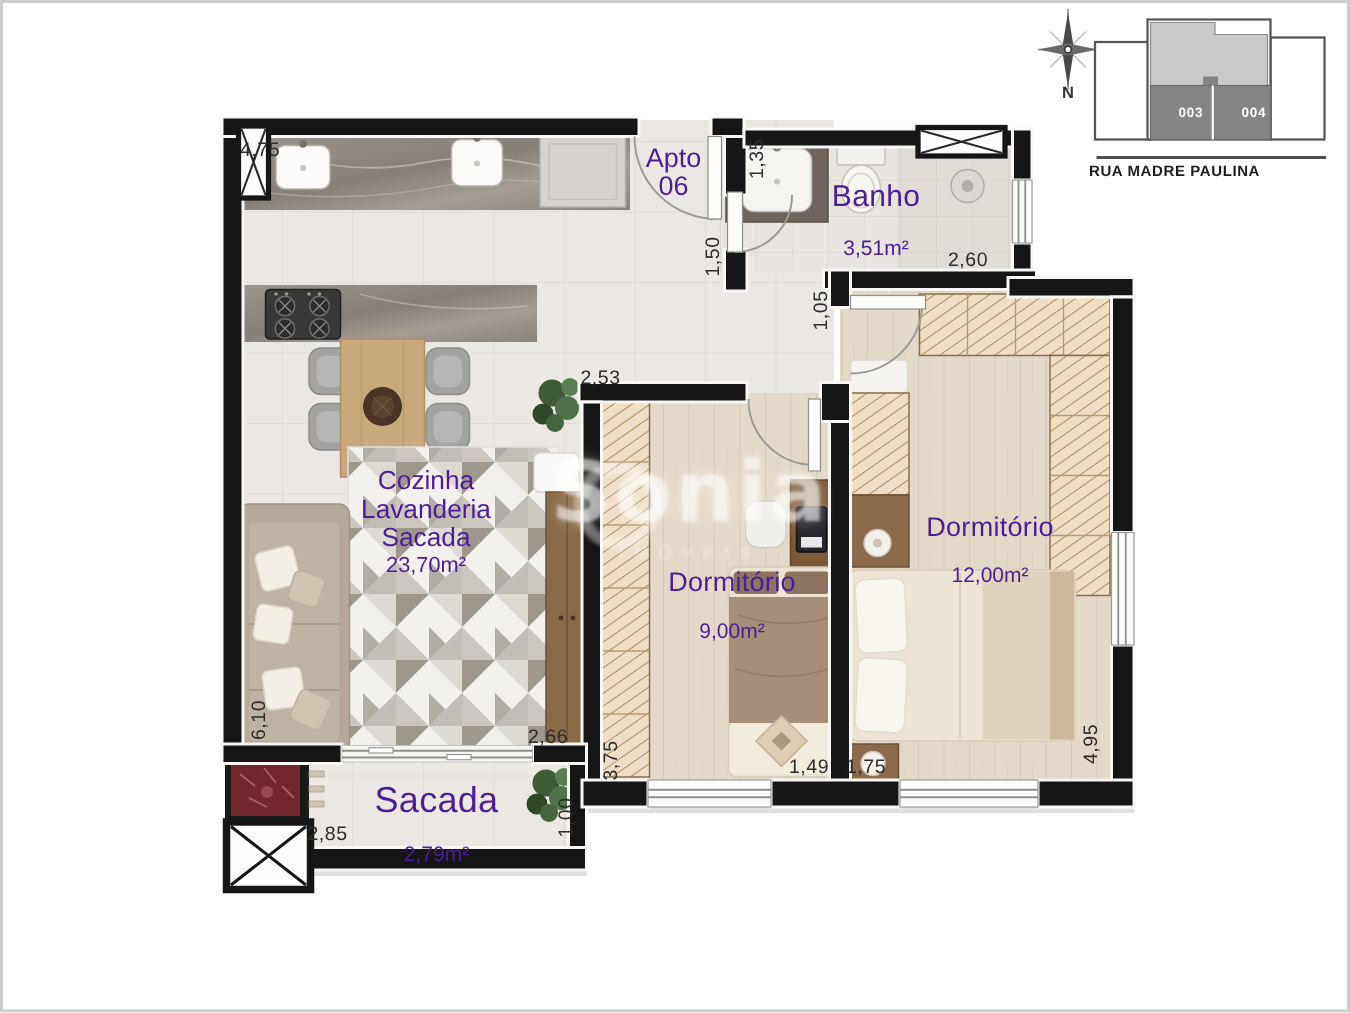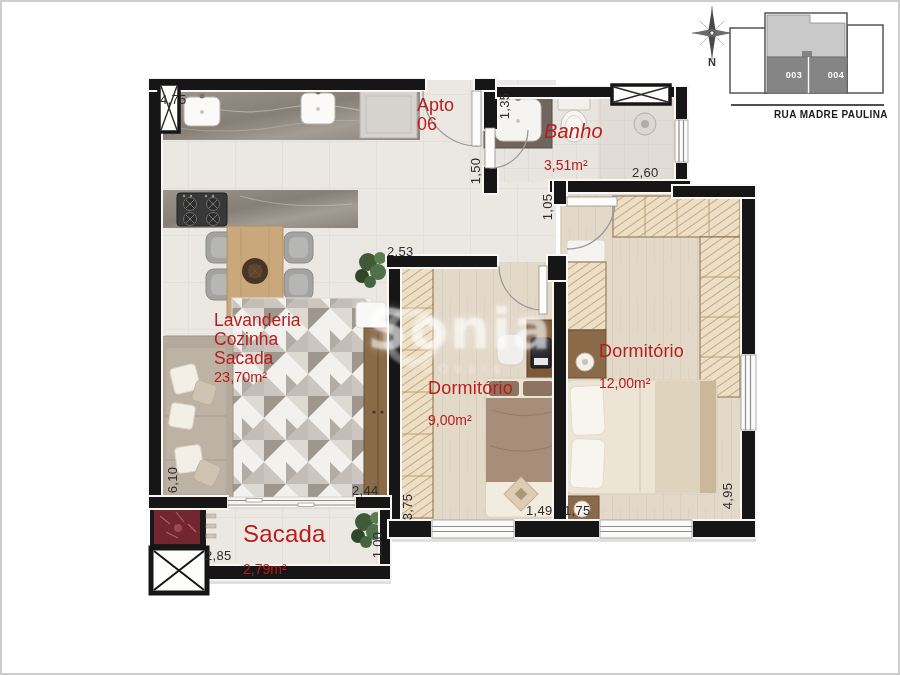--- a/index.html
+++ b/index.html
@@ -1,34 +1,34 @@
 <!DOCTYPE html>
 <html><head>
 <meta charset="utf-8">
 <style>
   html,body{margin:0;padding:0;background:#ffffff;}
   .page{position:relative;width:900px;height:675px;background:#ffffff;overflow:hidden;
         font-family:"Liberation Sans",sans-serif;box-shadow:inset 0 0 0 2px #cdcdcd;}
   .page svg{position:absolute;left:0;top:0;}
-  .lbl{position:absolute;color:#b91c1c;line-height:1.08;}
+  .lbl{position:absolute;text-align:center;color:#4c1d95;line-height:1.08;}
   .lbl .nm{display:block;font-size:18px;letter-spacing:.2px;}
   .lbl .ar{display:block;font-size:14px;margin-top:15px;}
-  .lbl.banho .nm{font-size:20px;font-style:italic;}
+  .lbl.banho .nm{font-size:20px;}
   .lbl.sacada .nm{font-size:24px;}
   .lbl.living span{display:block;font-size:17.5px;}
   .lbl.living .ar{font-size:14.5px;margin-top:2px;}
   .lbl.apto span{display:block;font-size:18px;}
   .dim{position:absolute;font-size:13px;color:#2d2d2e;letter-spacing:.35px;white-space:nowrap;}
   .dim.v{transform:translate(-50%,-50%) rotate(-90deg);}
   .inset-svg{position:absolute;}
   .north{position:absolute;left:703px;top:56px;width:18px;text-align:center;
          font-weight:bold;font-size:11px;color:#333;}
   .unit{position:absolute;width:56px;text-align:center;font-size:9px;font-weight:bold;color:#fff;letter-spacing:.5px;}
   .street-line{position:absolute;left:731px;top:104px;width:153px;border-top:2px solid #4f4f4f;}
-  .street{position:absolute;left:726px;top:109px;width:162px;text-align:right;
+  .street{position:absolute;left:726px;top:109px;width:162px;text-align:left;
           font-size:10px;font-weight:bold;letter-spacing:.4px;color:#1c1c1c;}
   .wm{position:absolute;left:345px;top:296px;width:230px;text-align:center;
       pointer-events:none;filter:blur(1.2px);}
   .wm .brand{display:block;font-family:"DejaVu Sans",sans-serif;font-weight:bold;font-size:56px;
       color:rgba(255,255,255,.55);letter-spacing:2px;text-shadow:0 0 10px rgba(255,255,255,.35);}
   .wm .tag{display:block;font-size:11px;letter-spacing:7px;color:rgba(255,255,255,.48);margin-top:2px;}
   .wm-ring{position:absolute;left:383px;top:308px;width:42px;height:42px;border:8px solid rgba(255,255,255,.38);
       border-radius:50%;filter:blur(1.5px);pointer-events:none;}
 </style>
 </head>
@@ -327,42 +327,42 @@
 
   <div class="lbl apto" style="left:417px;top:96px;width:64px">
     <span>Apto</span>
     <span>06</span>
   </div>
   <div class="lbl banho" style="left:544px;top:121px;width:80px">
     <span class="nm">Banho</span>
     <span class="ar">3,51m²</span>
   </div>
   <div class="lbl living" style="left:214px;top:311px;width:140px">
+    <span>Cozinha</span>
     <span>Lavanderia</span>
-    <span>Cozinha</span>
     <span>Sacada</span>
     <span class="ar">23,70m²</span>
   </div>
   <div class="lbl" style="left:428px;top:379px;width:120px">
     <span class="nm">Dormitório</span>
     <span class="ar">9,00m²</span>
   </div>
   <div class="lbl" style="left:599px;top:342px;width:122px">
     <span class="nm">Dormitório</span>
     <span class="ar">12,00m²</span>
   </div>
   <div class="lbl sacada" style="left:243px;top:521px;width:96px">
     <span class="nm">Sacada</span>
     <span class="ar">2,79m²</span>
   </div>
 
   <div class="dim" style="left:160px;top:92px">4,75</div>
   <div class="dim" style="left:632px;top:165px">2,60</div>
   <div class="dim" style="left:387px;top:244px">2,53</div>
-  <div class="dim" style="left:352px;top:483px">2,44</div>
+  <div class="dim" style="left:352px;top:483px">2,66</div>
   <div class="dim" style="left:526px;top:503px">1,49</div>
   <div class="dim" style="left:564px;top:503px">1,75</div>
   <div class="dim" style="left:205px;top:548px">2,85</div>
   <div class="dim v" style="left:504px;top:106px">1,35</div>
   <div class="dim v" style="left:475px;top:171px">1,50</div>
   <div class="dim v" style="left:547px;top:207px">1,05</div>
   <div class="dim v" style="left:407px;top:507px">3,75</div>
   <div class="dim v" style="left:727px;top:496px">4,95</div>
   <div class="dim v" style="left:172px;top:480px">6,10</div>
   <div class="dim v" style="left:377px;top:545px">1,00</div>

